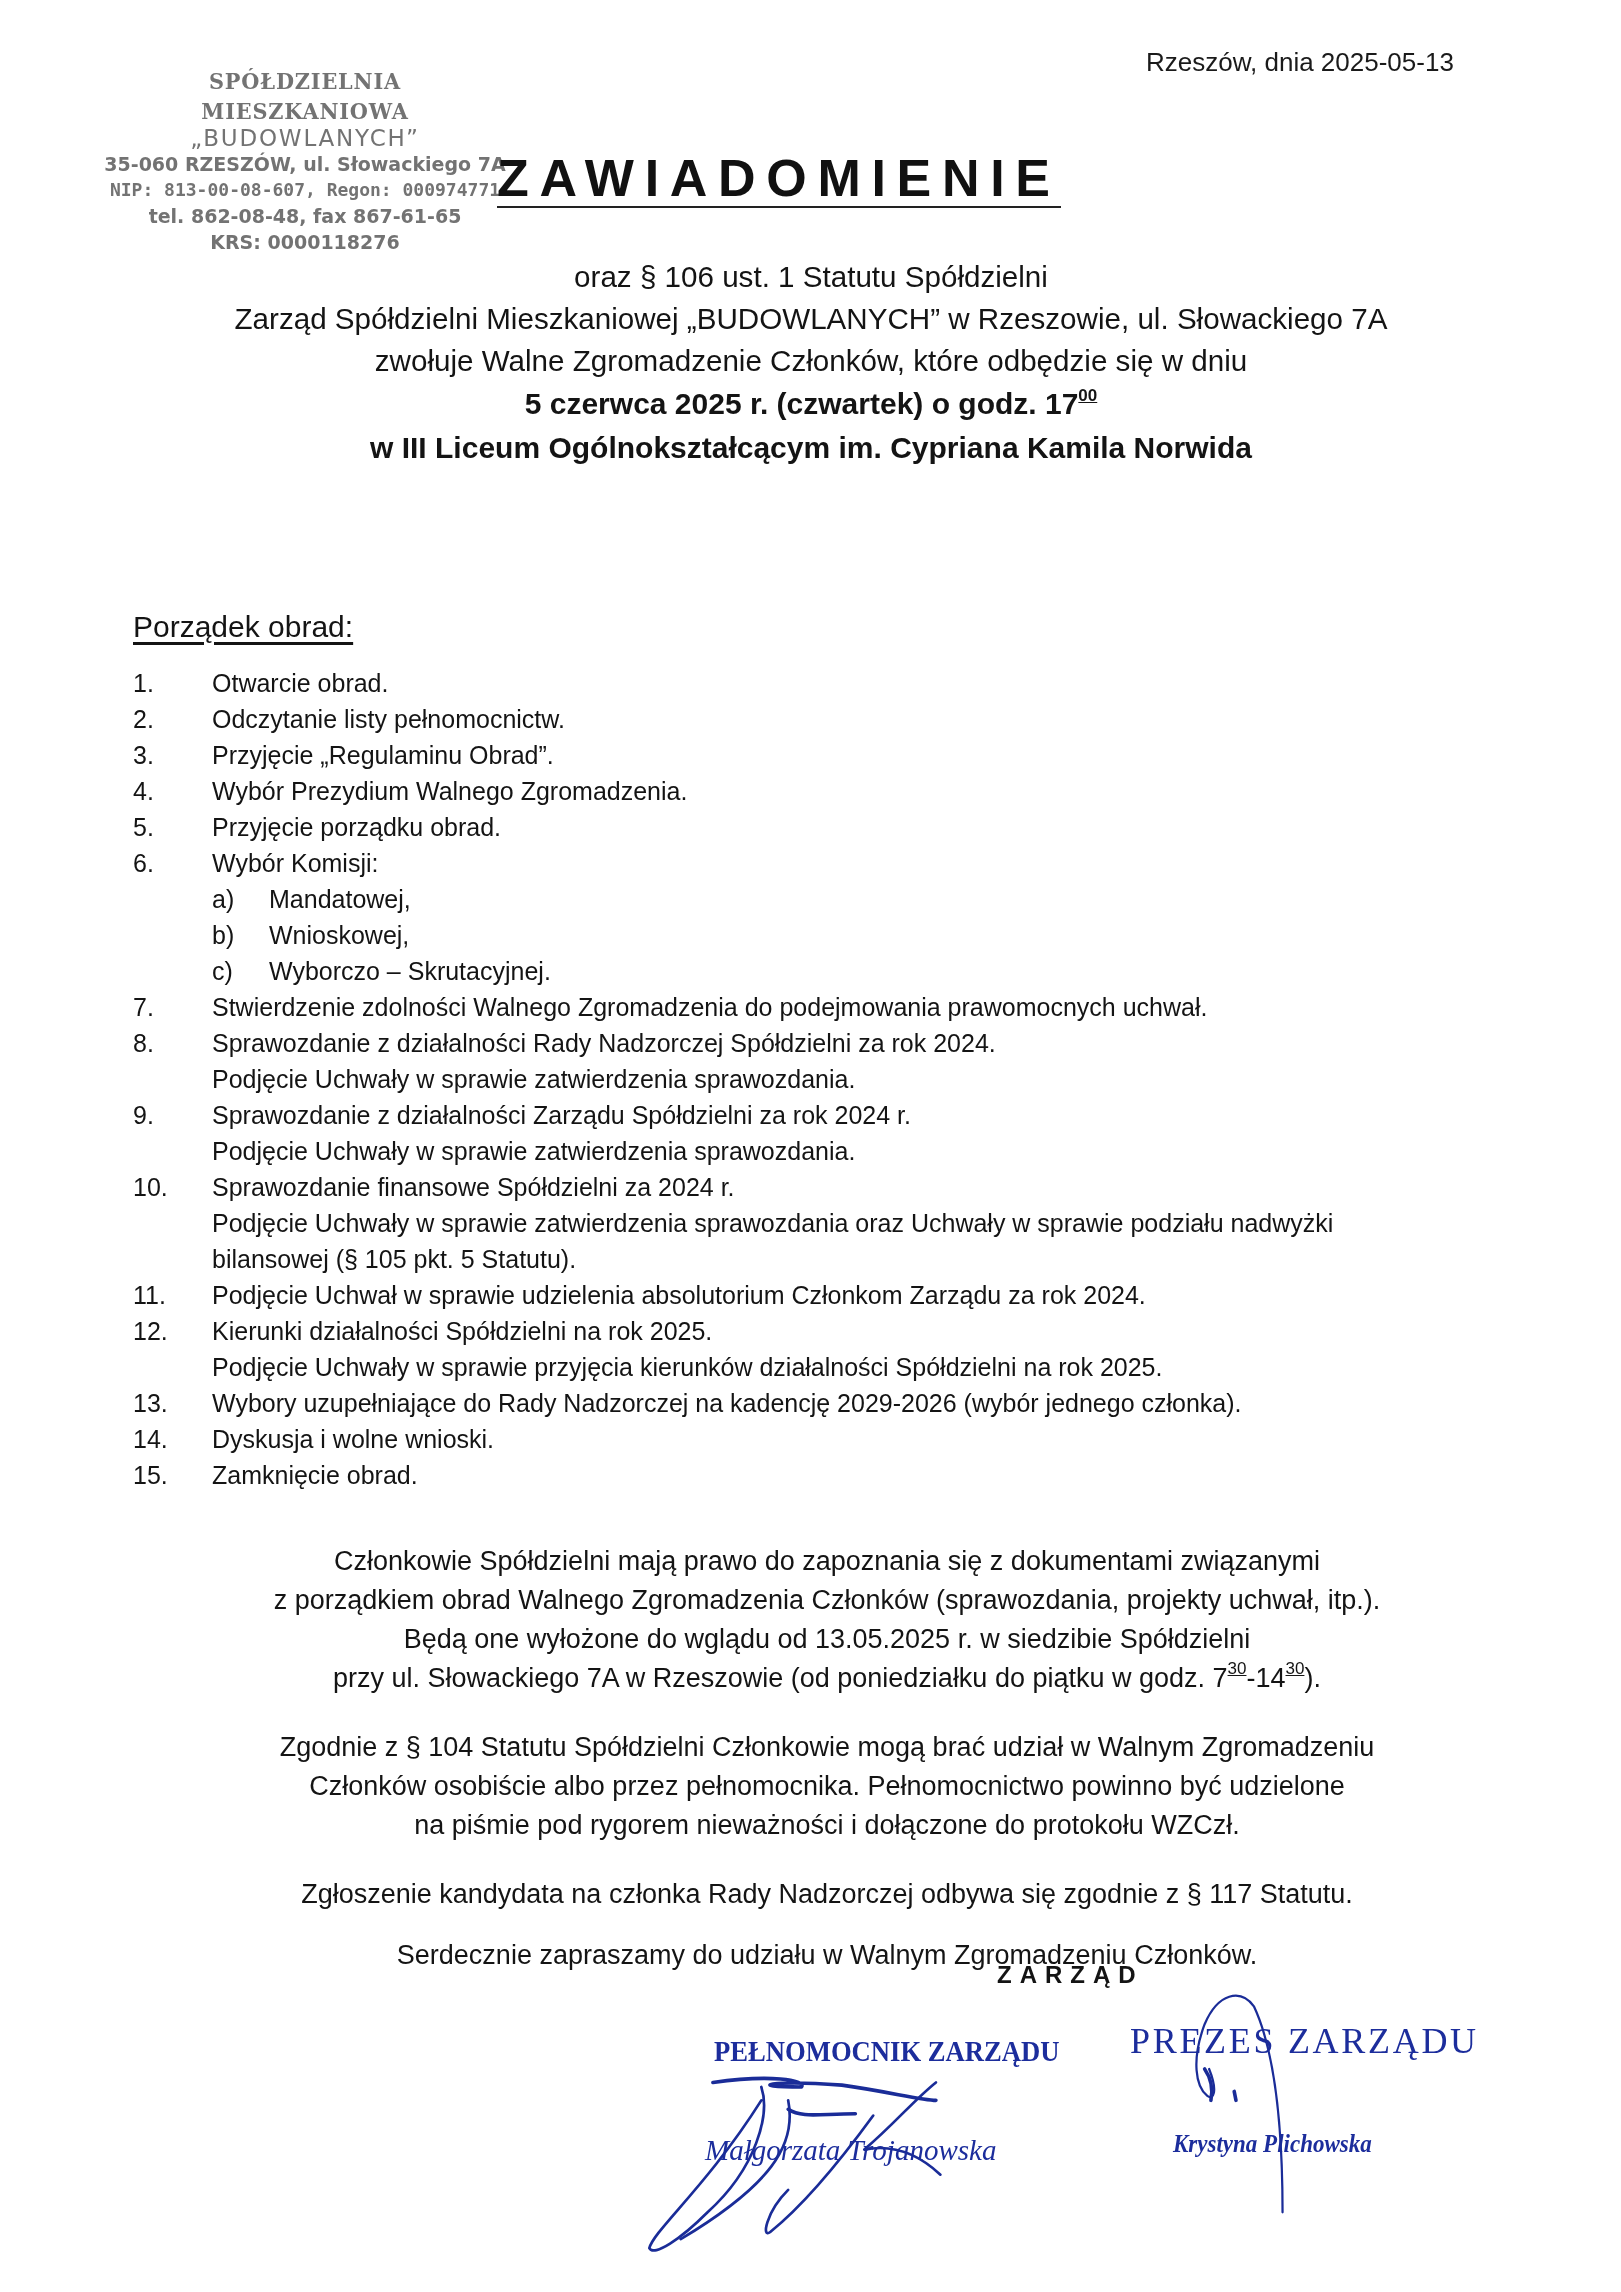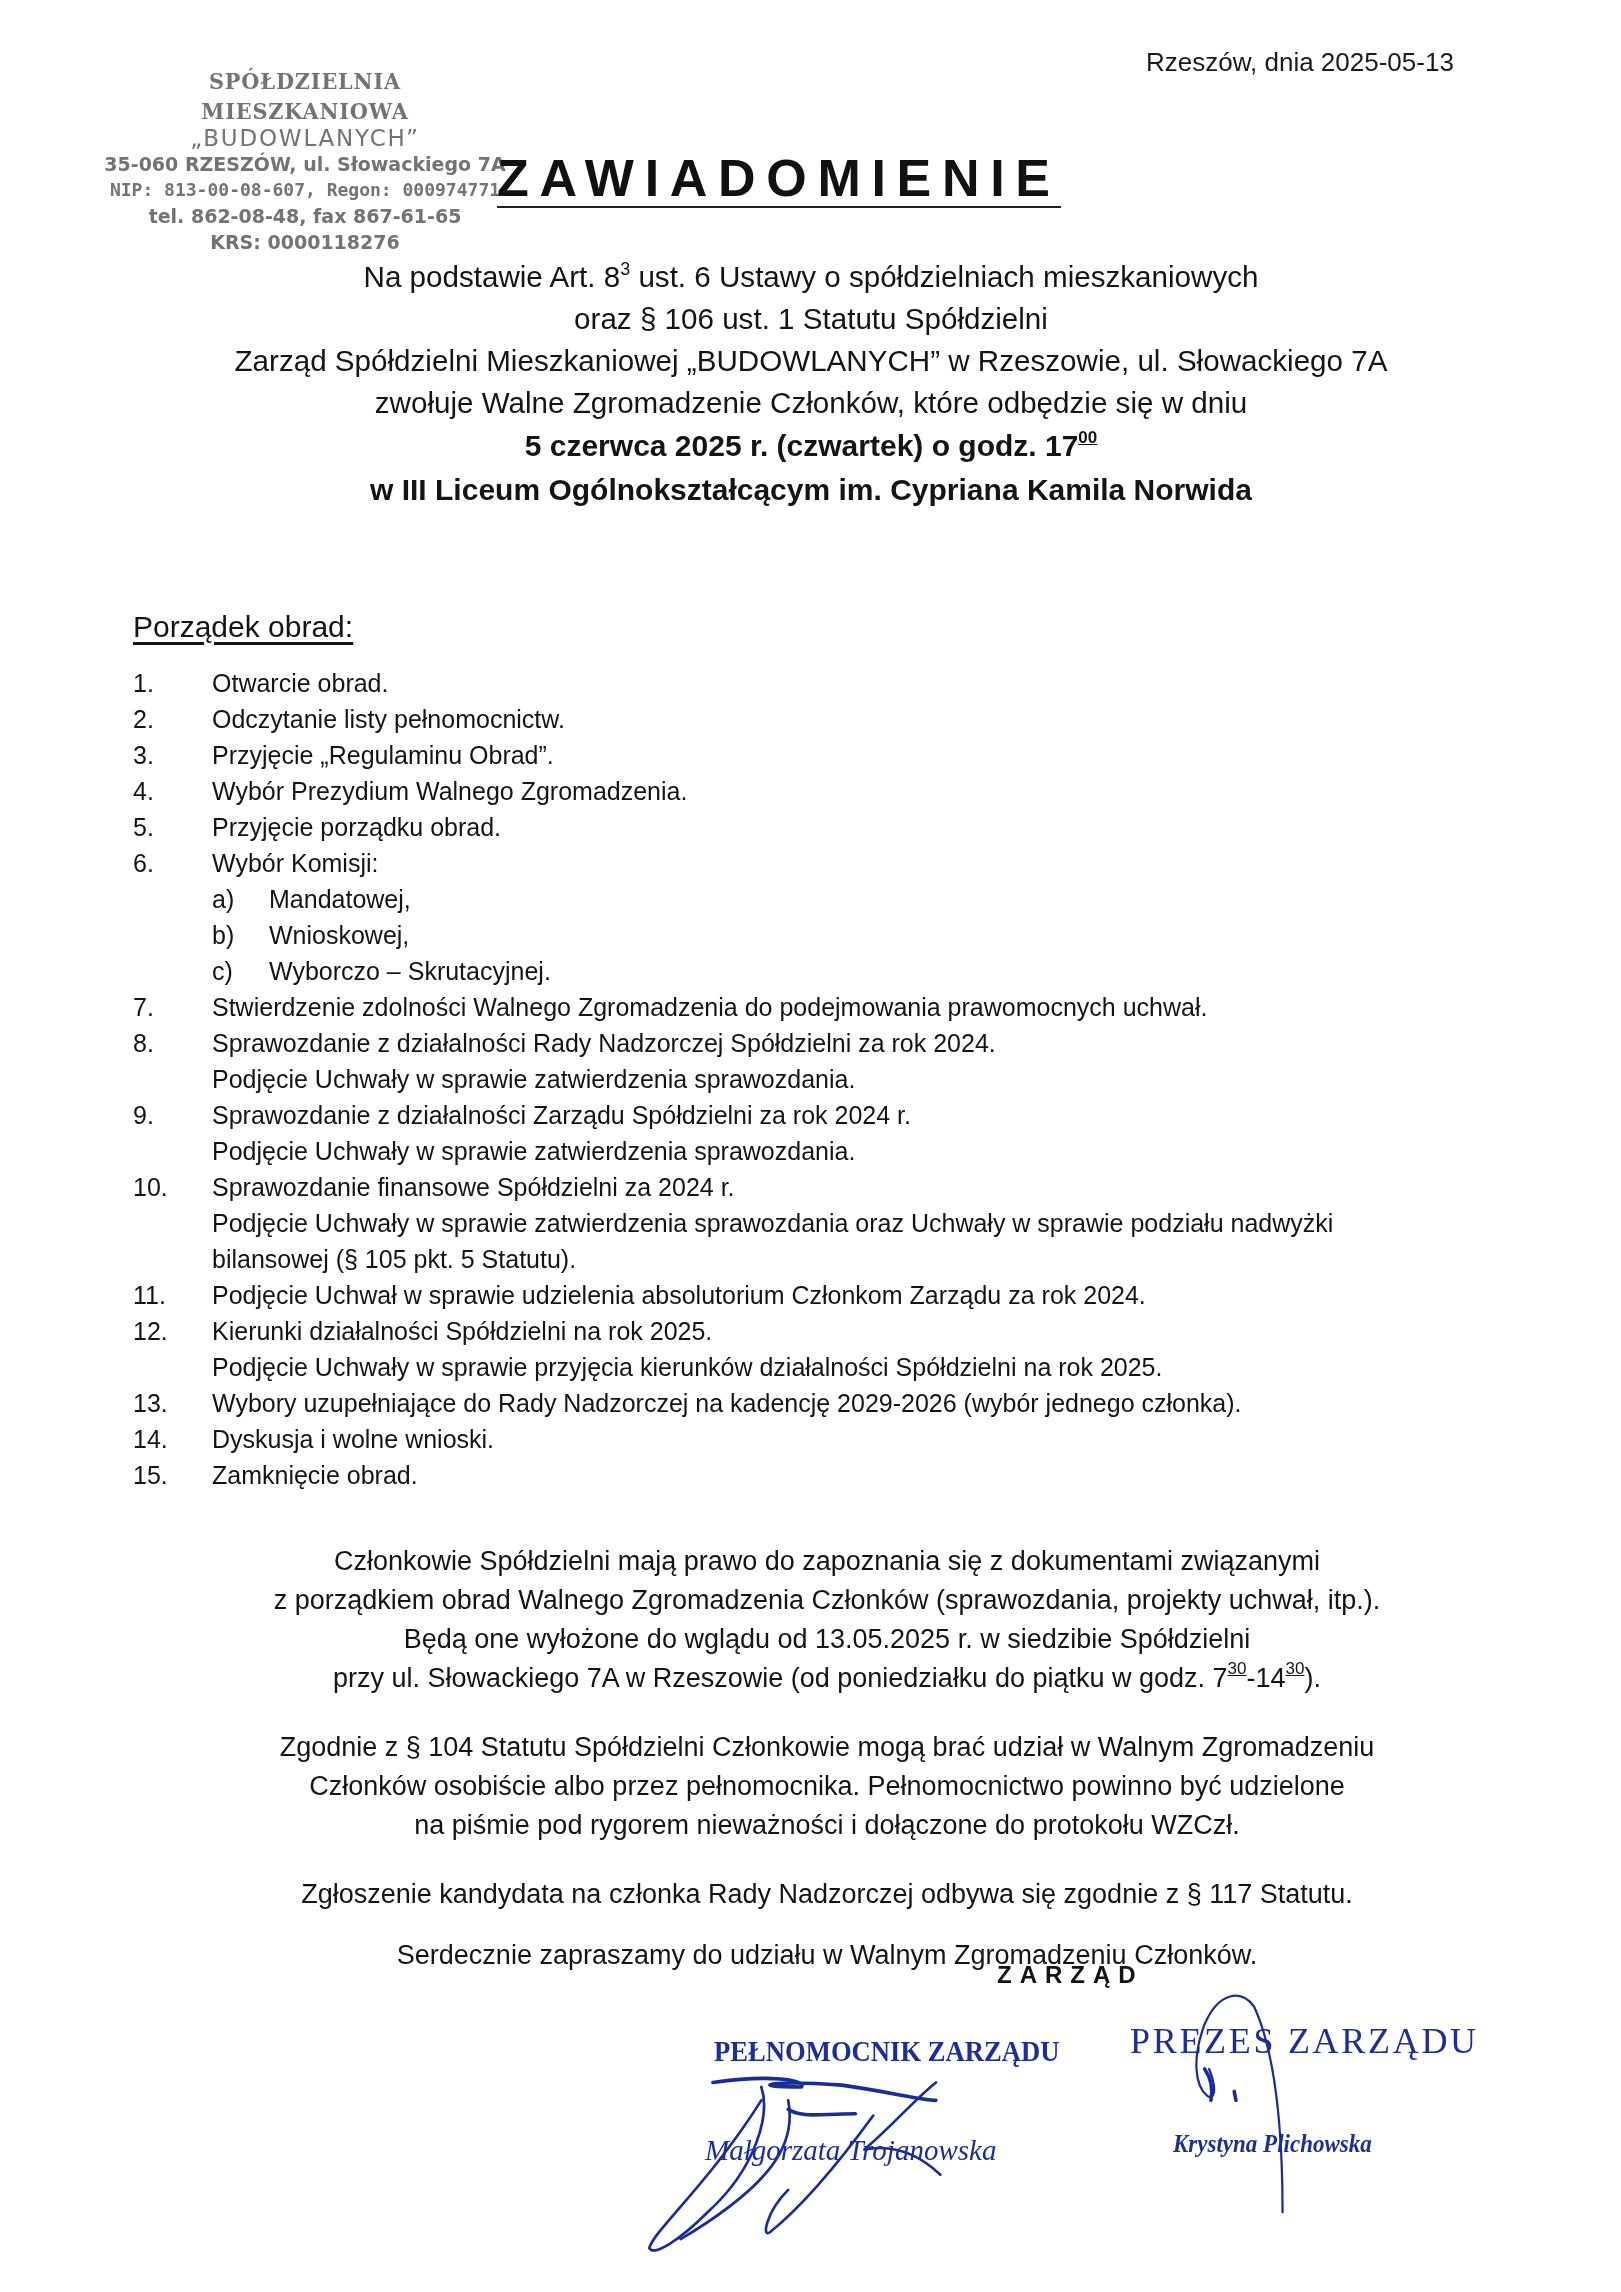--- a/index.html
+++ b/index.html
@@ -61,21 +61,20 @@
   <div class="l4">NIP: 813-00-08-607, Regon: 000974771</div>
   <div class="l5">tel. 862-08-48, fax 867-61-65</div>
   <div class="l6">KRS: 0000118276</div>
 </div>
 
 <div class="abs date">Rzeszów, dnia 2025-05-13</div>
 
 <div class="abs title">ZAWIADOMIENIE</div>
 
 <div class="abs intro">
-  <div><span>Na podstawie Art. 8</span><sup class="s">3</sup><span> ust. 6 Ustawy o spółdzielniach mieszkaniowych</span></div>
   <div>oraz § 106 ust. 1 Statutu Spółdzielni</div>
   <div>Zarząd Spółdzielni Mieszkaniowej „BUDOWLANYCH” w Rzeszowie, ul. Słowackiego 7A</div>
   <div>zwołuje Walne Zgromadzenie Członków, które odbędzie się w dniu</div>
   <div class="bold"><span>5 czerwca 2025 r. (czwartek) o godz. 17</span><sup class="u">00</sup></div>
   <div class="bold">w III Liceum Ogólnokształcącym im. Cypriana Kamila Norwida</div>
 </div>
 
 <div class="abs agenda-h">Porządek obrad:</div>
 <div class="abs agenda" id="agenda">
     <div class="row">

